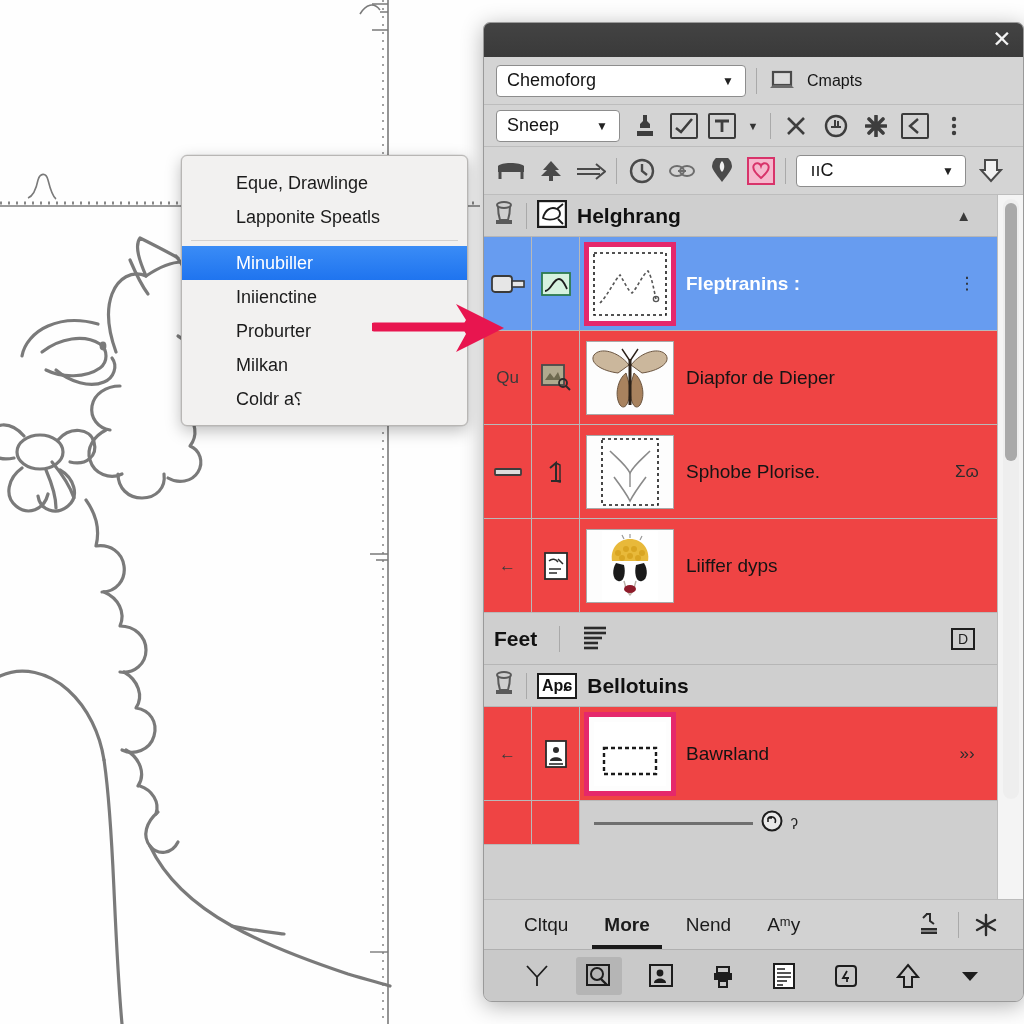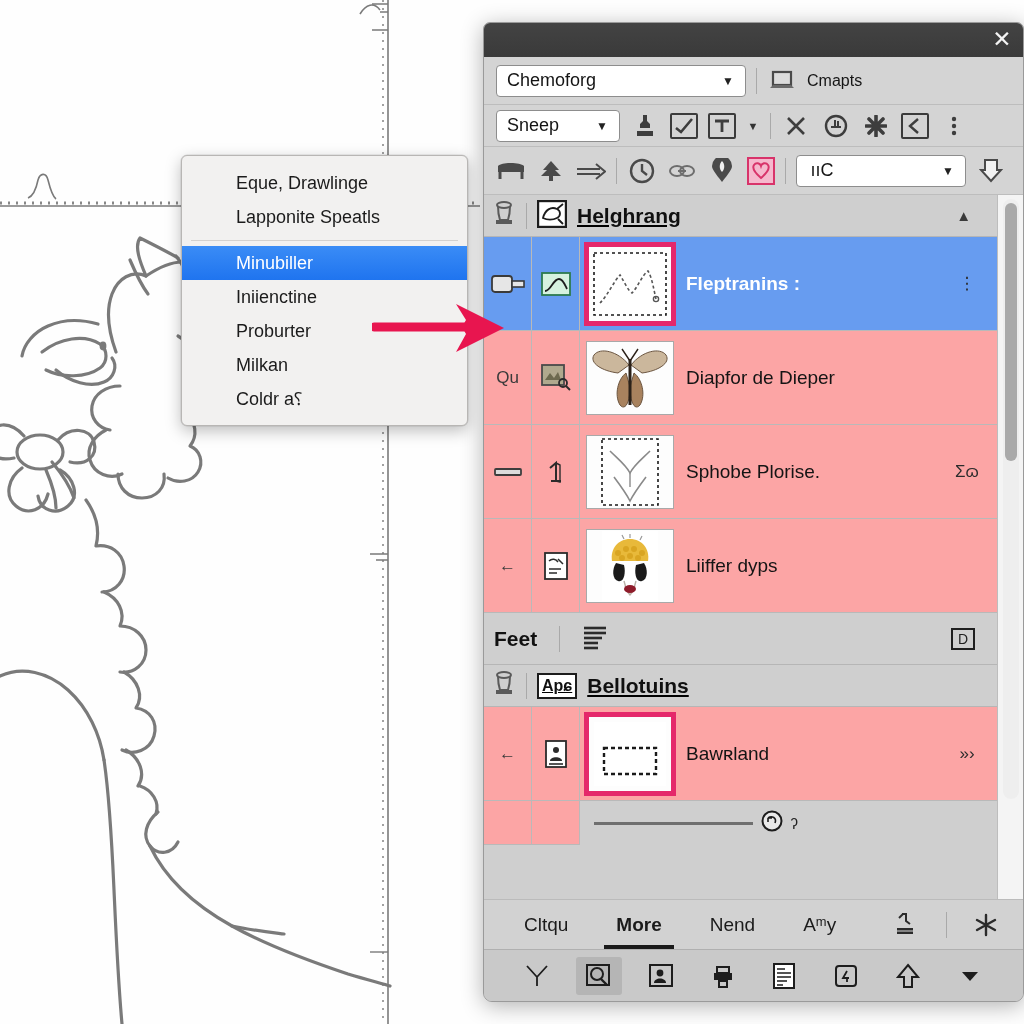--- a/index.html
+++ b/index.html
@@ -118,28 +118,28 @@
     display:flex;align-items:center;justify-content:center;
   }
 
   
   .list {
     flex:1 1 auto; position:relative; background:#cfcfcf; overflow:hidden;
   }
   .grp-header {
     display:flex; align-items:center; height:42px;
     background:#cfcfcf; border-bottom:1px solid #b6b6b6;
-    padding-left:8px; gap:10px; position:relative;text-decoration:underline;
+    padding-left:8px; gap:10px; position:relative;
   }
   .grp-header .gh-title { font-size:21px; font-weight:bold; color:#101010; }
   .grp-caret { position:absolute; right:26px; font-size:15px; color:#3a3a3a; }
 
   .lrow {
     display:flex; align-items:stretch; height:94px;
-    border-bottom:1px solid #b9b9b9; background:#fca5a5;
+    border-bottom:1px solid #b9b9b9; background:#ef4444;
     position:relative;
   }
   .lrow.sel { background:#679cf0; }
   .c-left  { width:48px; display:flex;align-items:center;justify-content:center; border-right:1px solid #b9b9b9; font-size:17px; color:#3a3a3a;}
   .c-kind  { width:48px; display:flex;align-items:center;justify-content:center; border-right:1px solid #b9b9b9;}
   .c-thumb { width:100px; display:flex;align-items:center;justify-content:center;}
   .c-name  { flex:1; display:flex;align-items:center; font-size:19px; color:#141414; padding-left:6px;}
   .lrow.sel .c-name { color:#ffffff; font-weight:bold; }
   .c-right { width:60px; display:flex;align-items:center;justify-content:center; color:#2c2c2c; font-size:17px;}
 
@@ -155,21 +155,21 @@
     padding-left:10px; gap:22px; position:relative;
   }
   .subbar .sb-title { font-size:21px; font-weight:bold; color:#111; }
 
   .sliderow { display:flex; align-items:center; height:44px; background:#cfcfcf; }
   .slider-track { height:3px; background:#6f6f6f; flex:1; }
 
   
   .footer-tabs {
     height:50px; flex:0 0 50px; background:#d2d2d2;
-    display:flex; align-items:center; gap:12px; padding:0 22px;
+    display:flex; align-items:center; gap:0; padding:0 22px;
     border-top:1px solid #bbb;
   }
   .ftab { font-size:19px; color:#1b1b1b; padding:0 18px; height:100%; display:flex;align-items:center; position:relative;}
   .ftab.active { font-weight:bold; }
   .ftab.active::after {
     content:''; position:absolute; left:6px; right:6px; bottom:0; height:4px; background:#1a1a1a;
   }
   .footer-bar {
     height:52px; flex:0 0 52px; background:#c9c9c9;
     display:flex; align-items:center; justify-content:space-around;

